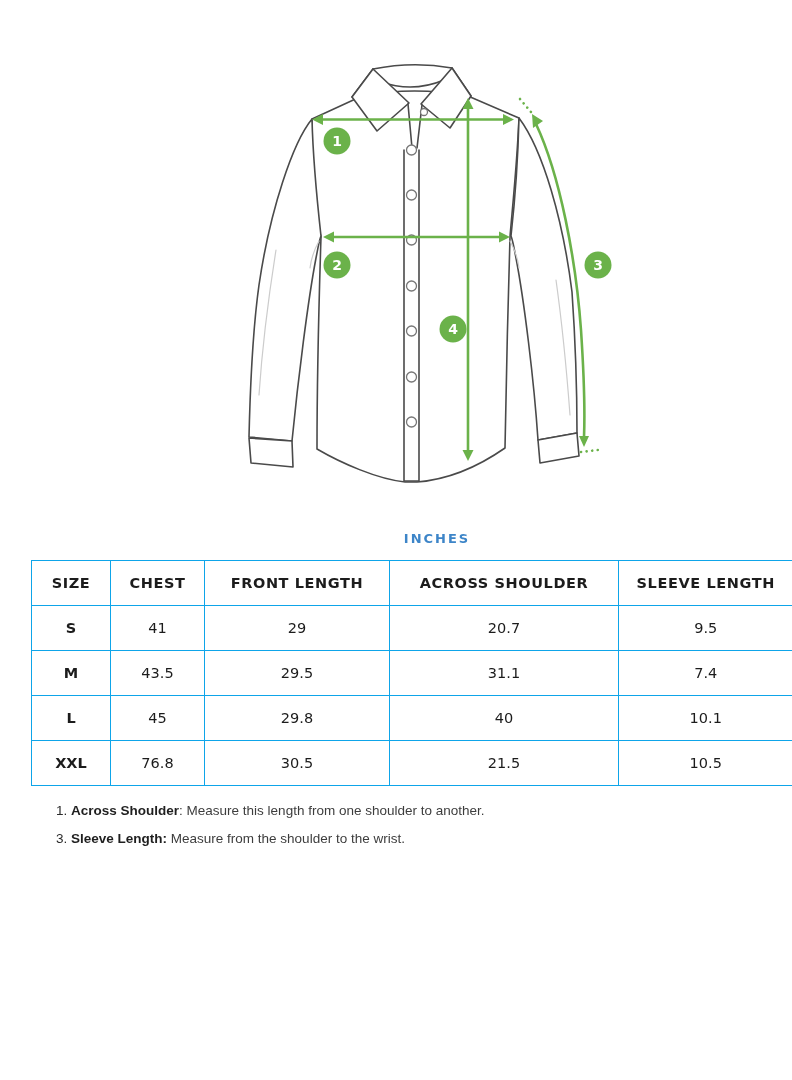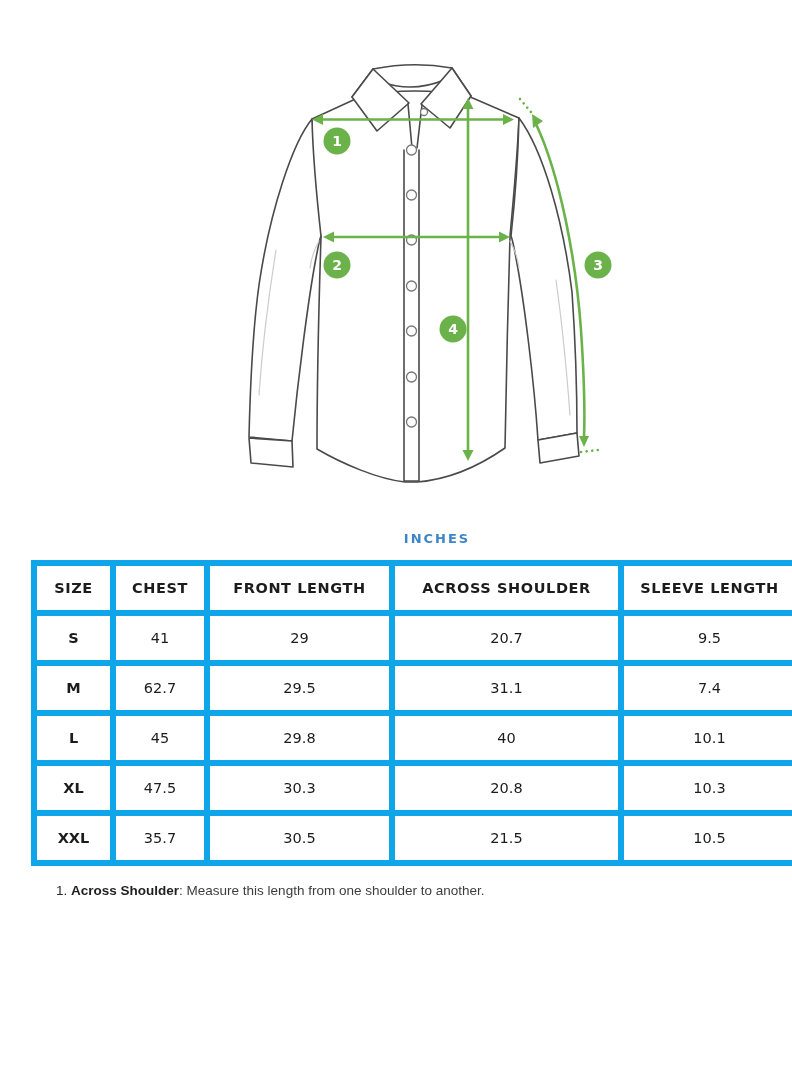--- a/index.html
+++ b/index.html
@@ -4,21 +4,21 @@
 <style>
   html,body{margin:0;padding:0;background:#ffffff;}
   .page{position:relative;width:792px;height:1080px;background:#ffffff;overflow:hidden;
         font-family:"DejaVu Sans","Liberation Sans",sans-serif;}
   .diagram-wrap{width:792px;height:515px;}
   .diagram-wrap svg{display:block;}
   .units{margin-top:16px;text-align:center;position:relative;left:41px;
          font-size:13px;font-weight:700;letter-spacing:2px;color:#3d85c8;}
   table.size-chart{border-collapse:collapse;margin:14px 0 0 31px;width:761px;table-layout:fixed;}
   table.size-chart th,table.size-chart td{
-      border:6px solid #0ea5e9;height:44px;text-align:center;vertical-align:middle;
+      border:1px solid #0ea5e9;height:44px;text-align:center;vertical-align:middle;
       font-size:14.5px;color:#1c1c1c;padding:0;}
   table.size-chart th{font-weight:700;letter-spacing:0.6px;}
   table.size-chart th:last-child,table.size-chart td:last-child{border-right:none;}
   td.size-cell{font-weight:700;}
   .notes{margin:18px 8px 0 56px;font-family:"Liberation Sans",sans-serif;
          font-size:13.5px;color:#3d3d3d;}
   .notes p{margin:0 0 14px 0;line-height:14px;}
   .notes b{color:#1f1f1f;}
   .notes .num{color:#2b2b2b;}
 </style>
@@ -151,46 +151,40 @@
     <tbody>
       <tr>
         <td class="size-cell">S</td>
         <td>41</td>
         <td>29</td>
         <td>20.7</td>
         <td>9.5</td>
       </tr>
       <tr>
         <td class="size-cell">M</td>
-        <td>62.7</td>
+        <td>43.5</td>
         <td>29.5</td>
         <td>31.1</td>
         <td>7.4</td>
       </tr>
       <tr>
         <td class="size-cell">L</td>
         <td>45</td>
         <td>29.8</td>
         <td>40</td>
         <td>10.1</td>
       </tr>
       <tr>
-        <td class="size-cell">XL</td>
-        <td>47.5</td>
-        <td>30.3</td>
-        <td>20.8</td>
-        <td>10.3</td>
-      </tr>
-      <tr>
         <td class="size-cell">XXL</td>
-        <td>35.7</td>
+        <td>76.8</td>
         <td>30.5</td>
         <td>21.5</td>
         <td>10.5</td>
       </tr>
     </tbody>
   </table>
 
   <div class="notes">
     <p class="note"><span class="num">1.</span> <b>Across Shoulder</b><span>:</span><span> Measure this length from one shoulder to another.</span></p>
+    <p class="note"><span class="num">3.</span> <b>Sleeve Length:</b><span></span><span> Measure from the shoulder to the wrist.</span></p>
   </div>
 
 </div>
 
 </body></html>

